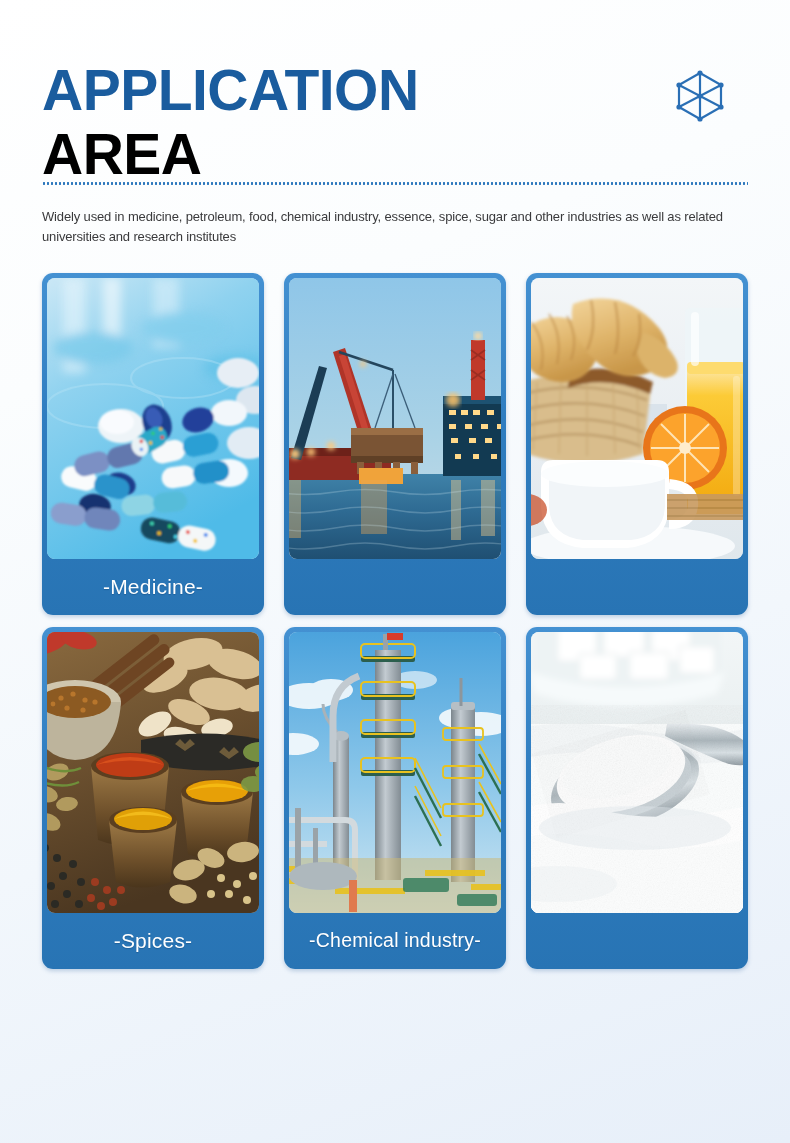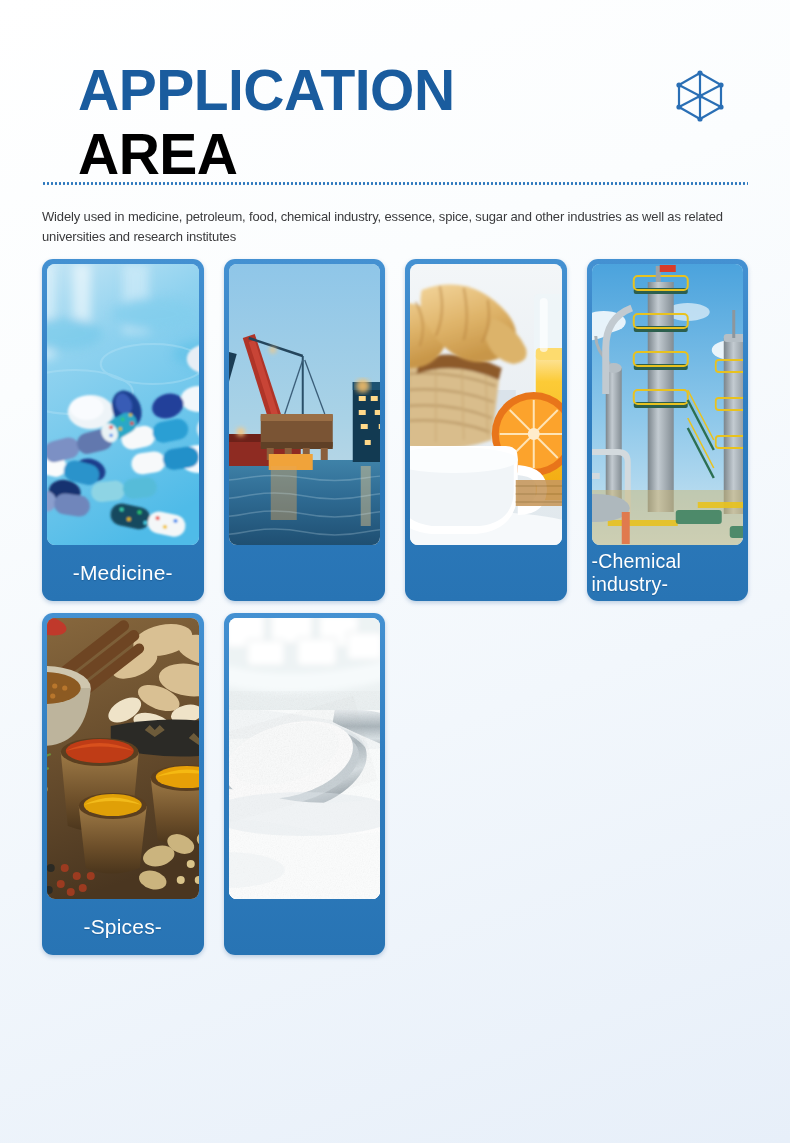--- a/index.html
+++ b/index.html
@@ -21,21 +21,20 @@
     height: 1143px;
     padding: 0 42px;
     position: relative;
   }
 
   
   .header {
     padding-top: 58px;
     position: relative;
     height: 178px;
-    margin-left: 36px;
   }
 
   .title {
     font-size: 57px;
     font-weight: bold;
     line-height: 1.13;
     letter-spacing: -0.5px;
   }
   .title .line1 { color: #1a5c9e; display: block; }
   .title .line2 { color: #000000; display: block; }
@@ -63,23 +62,23 @@
     margin-top: 22px;
     font-size: 13px;
     line-height: 1.52;
     color: #3a3a3c;
     max-width: 714px;
     letter-spacing: -0.15px;
   }
 
   
   .grid {
-    margin-top: 12px;
+    margin-top: 26px;
     display: grid;
-    grid-template-columns: repeat(4, 1fr);
+    grid-template-columns: repeat(3, 1fr);
     gap: 12px 20px;
   }
 
   .card {
     border-radius: 11px;
     padding: 5px 5px 0 5px;
     background: linear-gradient(180deg, #4491d2 0%, #2f7dc0 42%, #2874b4 100%);
     box-shadow: 0 2px 4px rgba(35,90,150,0.26);
     overflow: hidden;
     display: flex;
@@ -439,124 +438,20 @@
 
           <ellipse cx="10" cy="232" rx="20" ry="16" fill="#c9512c" opacity="0.75"></ellipse>
         </svg>
       </div>
     </div>
 
     <div class="card">
       <div class="card-media">
         <svg viewBox="0 0 240 281" xmlns="http://www.w3.org/2000/svg" preserveAspectRatio="xMidYMid slice">
           <defs>
-            <linearGradient id="skyChem" x1="0" y1="0" x2="0" y2="1">
-              <stop offset="0%" stop-color="#4ba3dd"></stop>
-              <stop offset="55%" stop-color="#8ec8ea"></stop>
-              <stop offset="100%" stop-color="#cfe6f2"></stop>
-            </linearGradient>
-            <linearGradient id="steel" x1="0" y1="0" x2="1" y2="0">
-              <stop offset="0%" stop-color="#7b858c"></stop>
-              <stop offset="40%" stop-color="#c3cbd1"></stop>
-              <stop offset="100%" stop-color="#828c93"></stop>
-            </linearGradient>
-          </defs>
-          <rect width="240" height="281" fill="url(#skyChem)"></rect>
-          <g fill="#ffffff" opacity="0.85">
-            <ellipse cx="34" cy="64" rx="30" ry="13"></ellipse>
-              <ellipse cx="56" cy="58" rx="22" ry="11"></ellipse>
-            <ellipse cx="18" cy="112" rx="26" ry="11"></ellipse>
-            <ellipse cx="206" cy="92" rx="30" ry="12"></ellipse>
-              <ellipse cx="184" cy="86" rx="20" ry="10"></ellipse>
-            <ellipse cx="140" cy="48" rx="22" ry="9" opacity="0.7"></ellipse>
-          </g>
-
-          <g>
-            <rect x="100" y="18" width="26" height="230" fill="url(#steel)"></rect>
-            <g fill="#2c5f4e">
-              <rect x="86" y="24" width="54" height="6" rx="2"></rect>
-              <rect x="86" y="62" width="54" height="6" rx="2"></rect>
-              <rect x="86" y="100" width="54" height="6" rx="2"></rect>
-              <rect x="86" y="138" width="54" height="6" rx="2"></rect>
-            </g>
-            <g fill="none" stroke="#e8c21f" stroke-width="2">
-              <rect x="86" y="12" width="54" height="14" rx="4"></rect>
-              <rect x="86" y="50" width="54" height="14" rx="4"></rect>
-              <rect x="86" y="88" width="54" height="14" rx="4"></rect>
-              <rect x="86" y="126" width="54" height="14" rx="4"></rect>
-            </g>
-            <rect x="108" y="2" width="5" height="16" fill="#9aa3a8"></rect>
-            <rect x="112" y="1" width="16" height="7" fill="#d83b2a"></rect>
-          </g>
-
-          <g>
-            <rect x="176" y="74" width="24" height="176" fill="url(#steel)"></rect>
-            <rect x="176" y="70" width="24" height="8" rx="3" fill="#b6bfc5"></rect>
-            <g fill="none" stroke="#e8c21f" stroke-width="1.8">
-              <rect x="168" y="96" width="40" height="12" rx="3"></rect>
-              <rect x="168" y="134" width="40" height="12" rx="3"></rect>
-              <rect x="168" y="172" width="40" height="12" rx="3"></rect>
-            </g>
-            <line x1="186" y1="46" x2="186" y2="74" stroke="#8d969c" stroke-width="3"></line>
-          </g>
-
-          <g>
-            <rect x="58" y="104" width="16" height="146" fill="url(#steel)"></rect>
-            <ellipse cx="66" cy="104" rx="8" ry="5" fill="#b6bfc5"></ellipse>
-            <path d="M62 100 q-14 -14 -14 -28" stroke="#a9b2b8" stroke-width="3" fill="none"></path>
-          </g>
-
-          <g stroke="#2c6f52" stroke-width="2.4" fill="none">
-            <path d="M140 136 L166 186"></path>
-              <path d="M140 164 L166 214"></path>
-            <path d="M204 122 L226 162"></path>
-              <path d="M204 160 L226 200"></path>
-          </g>
-          <g stroke="#e8c21f" stroke-width="1.6" fill="none">
-            <path d="M140 126 L166 176"></path>
-              <path d="M140 154 L166 204"></path>
-            <path d="M204 112 L226 152"></path>
-              <path d="M204 150 L226 190"></path>
-          </g>
-
-          <g stroke="#d3dade" stroke-width="6" fill="none">
-            <path d="M0 188 h70 q10 0 10 10 v52"></path>
-            <path d="M0 212 h52"></path>
-          </g>
-          <path d="M84 44 q-26 10 -26 40 v46" stroke="#c2cad0" stroke-width="7" fill="none"></path>
-
-          <rect y="226" width="240" height="55" fill="#cbb873" opacity="0.5"></rect>
-          <g fill="#e8c21f" opacity="0.9">
-            <rect x="0" y="234" width="48" height="6"></rect>
-              <rect x="12" y="246" width="54" height="6"></rect>
-            <rect x="150" y="238" width="60" height="6"></rect>
-              <rect x="196" y="252" width="44" height="6"></rect>
-            <rect x="60" y="256" width="70" height="6"></rect>
-          </g>
-          <g fill="#9aa3a8">
-            <rect x="0" y="160" width="7" height="88"></rect>
-              <rect x="20" y="176" width="6" height="72"></rect>
-            <rect x="38" y="196" width="5" height="52"></rect>
-              <rect x="226" y="182" width="6" height="66"></rect>
-          </g>
-          <ellipse cx="48" cy="244" rx="34" ry="14" fill="#aeb8bd"></ellipse>
-          <rect x="74" y="248" width="8" height="32" fill="#e07a4e"></rect>
-          <g fill="#2f7a58" opacity="0.8">
-            <rect x="128" y="246" width="46" height="14" rx="3"></rect>
-            <rect x="182" y="262" width="40" height="12" rx="3"></rect>
-          </g>
-        </svg>
-      </div>
-      <div class="card-label small">-Chemical industry-</div>
-    </div>
-
-    <div class="card">
-      <div class="card-media">
-        <svg viewBox="0 0 240 281" xmlns="http://www.w3.org/2000/svg" preserveAspectRatio="xMidYMid slice">
-          <defs>
             <linearGradient id="spiceBg" x1="0" y1="0" x2="0.3" y2="1">
               <stop offset="0%" stop-color="#8a6a3f"></stop>
               <stop offset="45%" stop-color="#6e5230"></stop>
               <stop offset="100%" stop-color="#4a3620"></stop>
             </linearGradient>
             <linearGradient id="wood" x1="0" y1="0" x2="0" y2="1">
               <stop offset="0%" stop-color="#9e7a46"></stop>
               <stop offset="60%" stop-color="#6d4f2a"></stop>
               <stop offset="100%" stop-color="#4a351c"></stop>
             </linearGradient>
@@ -683,20 +578,124 @@
           </g>
         </svg>
       </div>
       <div class="card-label">-Spices-</div>
     </div>
 
     <div class="card">
       <div class="card-media">
         <svg viewBox="0 0 240 281" xmlns="http://www.w3.org/2000/svg" preserveAspectRatio="xMidYMid slice">
           <defs>
+            <linearGradient id="skyChem" x1="0" y1="0" x2="0" y2="1">
+              <stop offset="0%" stop-color="#4ba3dd"></stop>
+              <stop offset="55%" stop-color="#8ec8ea"></stop>
+              <stop offset="100%" stop-color="#cfe6f2"></stop>
+            </linearGradient>
+            <linearGradient id="steel" x1="0" y1="0" x2="1" y2="0">
+              <stop offset="0%" stop-color="#7b858c"></stop>
+              <stop offset="40%" stop-color="#c3cbd1"></stop>
+              <stop offset="100%" stop-color="#828c93"></stop>
+            </linearGradient>
+          </defs>
+          <rect width="240" height="281" fill="url(#skyChem)"></rect>
+          <g fill="#ffffff" opacity="0.85">
+            <ellipse cx="34" cy="64" rx="30" ry="13"></ellipse>
+              <ellipse cx="56" cy="58" rx="22" ry="11"></ellipse>
+            <ellipse cx="18" cy="112" rx="26" ry="11"></ellipse>
+            <ellipse cx="206" cy="92" rx="30" ry="12"></ellipse>
+              <ellipse cx="184" cy="86" rx="20" ry="10"></ellipse>
+            <ellipse cx="140" cy="48" rx="22" ry="9" opacity="0.7"></ellipse>
+          </g>
+
+          <g>
+            <rect x="100" y="18" width="26" height="230" fill="url(#steel)"></rect>
+            <g fill="#2c5f4e">
+              <rect x="86" y="24" width="54" height="6" rx="2"></rect>
+              <rect x="86" y="62" width="54" height="6" rx="2"></rect>
+              <rect x="86" y="100" width="54" height="6" rx="2"></rect>
+              <rect x="86" y="138" width="54" height="6" rx="2"></rect>
+            </g>
+            <g fill="none" stroke="#e8c21f" stroke-width="2">
+              <rect x="86" y="12" width="54" height="14" rx="4"></rect>
+              <rect x="86" y="50" width="54" height="14" rx="4"></rect>
+              <rect x="86" y="88" width="54" height="14" rx="4"></rect>
+              <rect x="86" y="126" width="54" height="14" rx="4"></rect>
+            </g>
+            <rect x="108" y="2" width="5" height="16" fill="#9aa3a8"></rect>
+            <rect x="112" y="1" width="16" height="7" fill="#d83b2a"></rect>
+          </g>
+
+          <g>
+            <rect x="176" y="74" width="24" height="176" fill="url(#steel)"></rect>
+            <rect x="176" y="70" width="24" height="8" rx="3" fill="#b6bfc5"></rect>
+            <g fill="none" stroke="#e8c21f" stroke-width="1.8">
+              <rect x="168" y="96" width="40" height="12" rx="3"></rect>
+              <rect x="168" y="134" width="40" height="12" rx="3"></rect>
+              <rect x="168" y="172" width="40" height="12" rx="3"></rect>
+            </g>
+            <line x1="186" y1="46" x2="186" y2="74" stroke="#8d969c" stroke-width="3"></line>
+          </g>
+
+          <g>
+            <rect x="58" y="104" width="16" height="146" fill="url(#steel)"></rect>
+            <ellipse cx="66" cy="104" rx="8" ry="5" fill="#b6bfc5"></ellipse>
+            <path d="M62 100 q-14 -14 -14 -28" stroke="#a9b2b8" stroke-width="3" fill="none"></path>
+          </g>
+
+          <g stroke="#2c6f52" stroke-width="2.4" fill="none">
+            <path d="M140 136 L166 186"></path>
+              <path d="M140 164 L166 214"></path>
+            <path d="M204 122 L226 162"></path>
+              <path d="M204 160 L226 200"></path>
+          </g>
+          <g stroke="#e8c21f" stroke-width="1.6" fill="none">
+            <path d="M140 126 L166 176"></path>
+              <path d="M140 154 L166 204"></path>
+            <path d="M204 112 L226 152"></path>
+              <path d="M204 150 L226 190"></path>
+          </g>
+
+          <g stroke="#d3dade" stroke-width="6" fill="none">
+            <path d="M0 188 h70 q10 0 10 10 v52"></path>
+            <path d="M0 212 h52"></path>
+          </g>
+          <path d="M84 44 q-26 10 -26 40 v46" stroke="#c2cad0" stroke-width="7" fill="none"></path>
+
+          <rect y="226" width="240" height="55" fill="#cbb873" opacity="0.5"></rect>
+          <g fill="#e8c21f" opacity="0.9">
+            <rect x="0" y="234" width="48" height="6"></rect>
+              <rect x="12" y="246" width="54" height="6"></rect>
+            <rect x="150" y="238" width="60" height="6"></rect>
+              <rect x="196" y="252" width="44" height="6"></rect>
+            <rect x="60" y="256" width="70" height="6"></rect>
+          </g>
+          <g fill="#9aa3a8">
+            <rect x="0" y="160" width="7" height="88"></rect>
+              <rect x="20" y="176" width="6" height="72"></rect>
+            <rect x="38" y="196" width="5" height="52"></rect>
+              <rect x="226" y="182" width="6" height="66"></rect>
+          </g>
+          <ellipse cx="48" cy="244" rx="34" ry="14" fill="#aeb8bd"></ellipse>
+          <rect x="74" y="248" width="8" height="32" fill="#e07a4e"></rect>
+          <g fill="#2f7a58" opacity="0.8">
+            <rect x="128" y="246" width="46" height="14" rx="3"></rect>
+            <rect x="182" y="262" width="40" height="12" rx="3"></rect>
+          </g>
+        </svg>
+      </div>
+      <div class="card-label small">-Chemical industry-</div>
+    </div>
+
+    <div class="card">
+      <div class="card-media">
+        <svg viewBox="0 0 240 281" xmlns="http://www.w3.org/2000/svg" preserveAspectRatio="xMidYMid slice">
+          <defs>
             <linearGradient id="sugarBg" x1="0" y1="0" x2="0" y2="1">
               <stop offset="0%" stop-color="#f2f6f7"></stop>
               <stop offset="40%" stop-color="#e9eff0"></stop>
               <stop offset="100%" stop-color="#f7fafa"></stop>
             </linearGradient>
             <linearGradient id="metal" x1="0" y1="0" x2="0" y2="1">
               <stop offset="0%" stop-color="#e9eef1"></stop>
               <stop offset="40%" stop-color="#a9b4ba"></stop>
               <stop offset="70%" stop-color="#d8e0e4"></stop>
               <stop offset="100%" stop-color="#8f9aa1"></stop>

